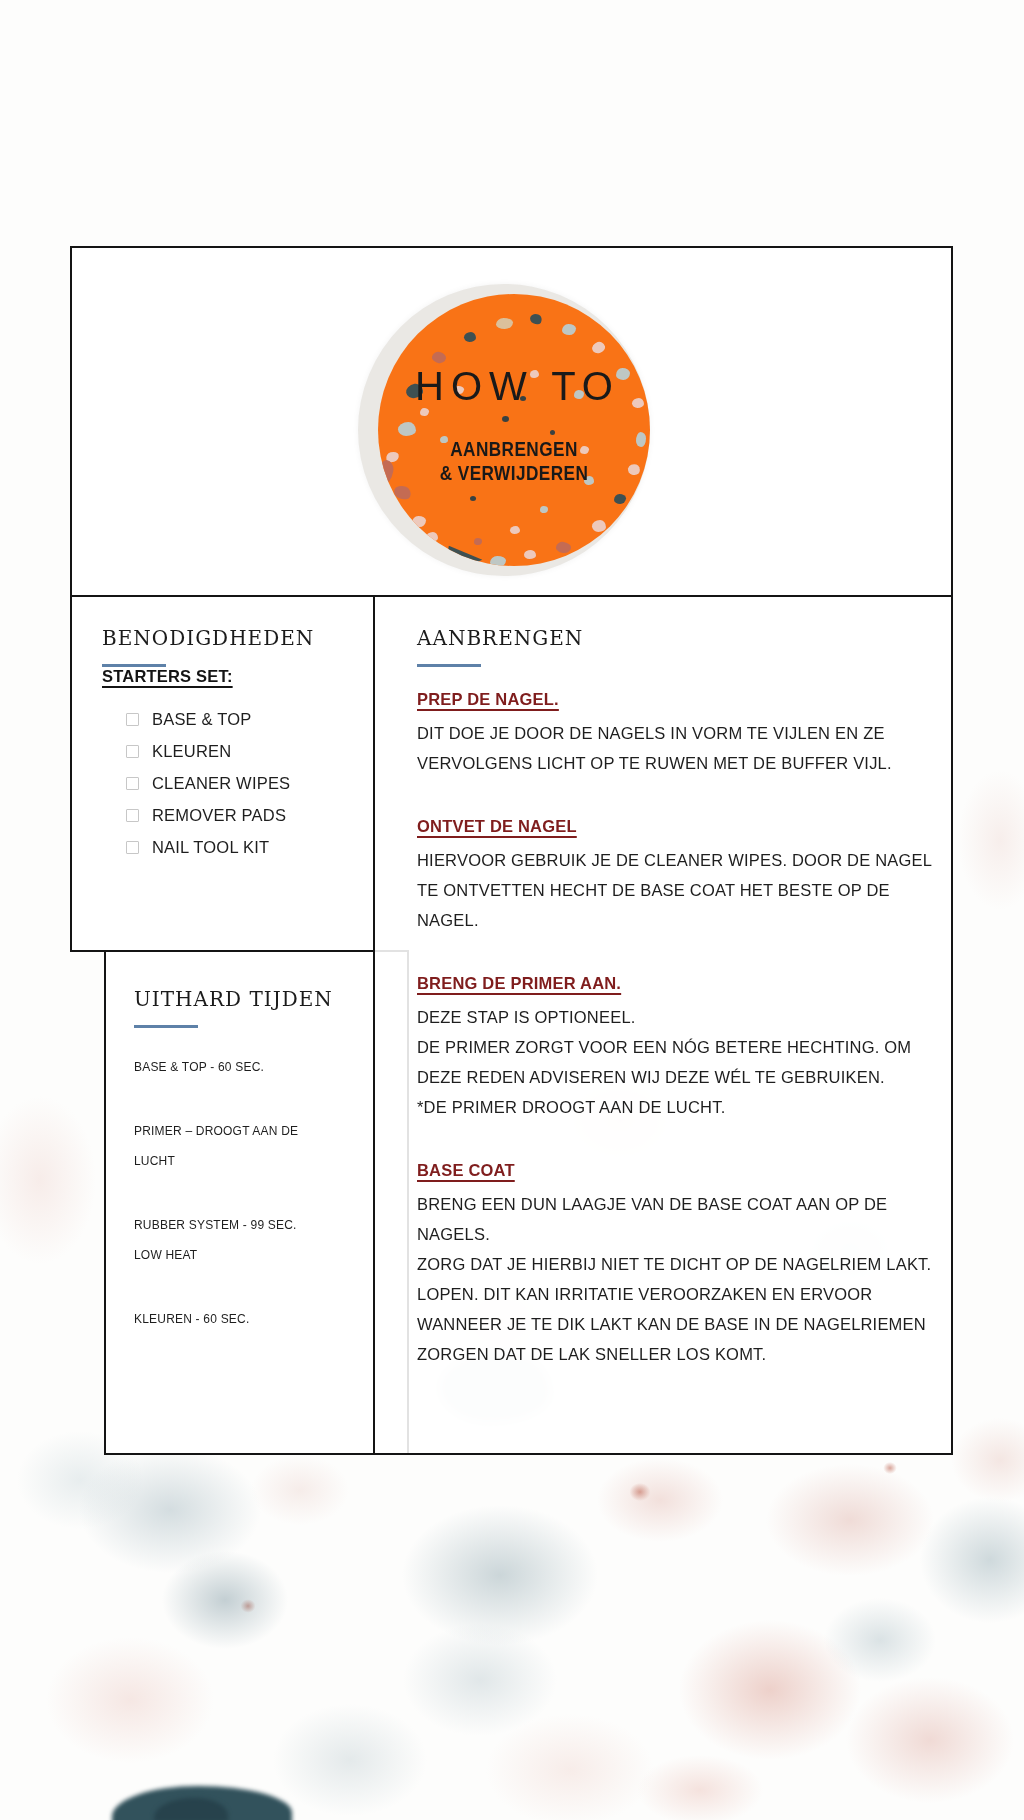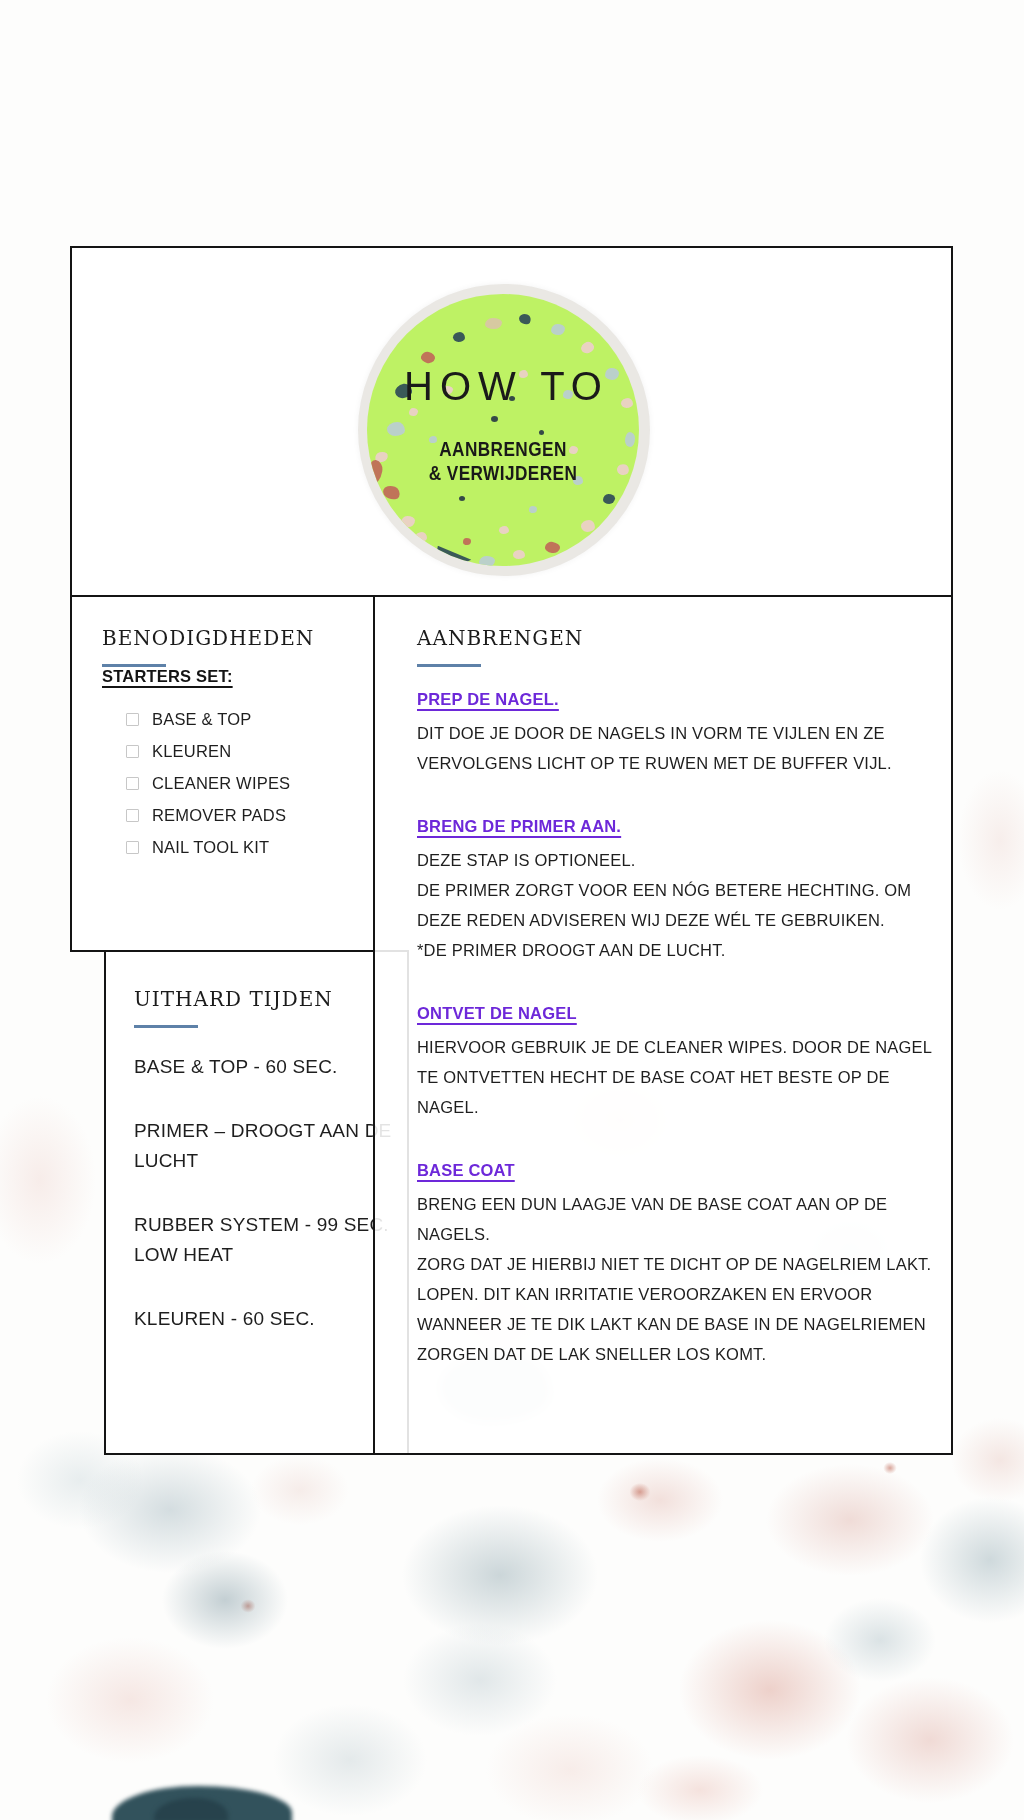--- a/index.html
+++ b/index.html
@@ -60,35 +60,35 @@
   .list-title { font-size:16.5px; font-weight:bold; color:#141414;
     text-decoration:underline; text-decoration-thickness:1.6px; text-underline-offset:4px; letter-spacing:.2px; }
   ul.checklist { list-style:none; margin-top:17px; }
   ul.checklist li { display:flex; align-items:center; height:32px; padding-left:24px; color:#1e1e1e;
     font-size:16.5px; letter-spacing:.2px; }
   .cb { width:13px; height:13px; border:1.5px solid #c7c7c7; border-radius:1px; background:transparent;
     flex:0 0 13px; margin-right:13px; }
 
   .cure-list { margin-top:24px; }
   .cure-entry { margin-bottom:34px; }
-  .cure-line { font-size:19px; line-height:30px; color:#1e1e1e; letter-spacing:.2px; white-space:nowrap; }
+  .cure-line { font-size:12px; line-height:30px; color:#1e1e1e; letter-spacing:.2px; white-space:nowrap; }
 
   
   .steps { margin-top:18px; }
   .step { margin-bottom:34px; }
-  .step-title { font-size:16.5px; font-weight:bold; color:#6d28d9; line-height:28px;
+  .step-title { font-size:16.5px; font-weight:bold; color:#7f1d1d; line-height:28px;
     text-decoration:underline; text-decoration-thickness:1.6px; text-underline-offset:4px;
     letter-spacing:.2px; margin-bottom:5px; }
   .step-line { font-size:16.5px; line-height:30px; color:#1e1e1e; letter-spacing:.2px; white-space:nowrap; }
 
   
   .logo-ring { position:absolute; left:286px; top:36px; width:292px; height:292px; border-radius:50%;
     background:#eae8e4; box-shadow:0 0 6px rgba(0,0,0,.05); }
-  .logo-inner { position:absolute; left:9px; top:10px; width:272px; height:272px; border-radius:50%;
-    background:#bef264; overflow:hidden; }
+  .logo-inner { position:absolute; left:20px; top:10px; width:272px; height:272px; border-radius:50%;
+    background:#f97316; overflow:hidden; }
   .speck { position:absolute; display:block; opacity:.93; }
   .logo-text { position:absolute; inset:0; text-align:center; z-index:2; }
   .howto { margin-top:72px; font-size:40px; font-weight:100; color:#1a1a1a; letter-spacing:7px;
     line-height:40px; text-indent:7px; }
   .logo-sub { font-weight:bold; font-size:20px; color:#191919; line-height:22px;
     transform:scaleX(.86); letter-spacing:.5px; }
   .sub1 { margin-top:32px; }
   .sub2 { margin-top:2px; }
 </style>
 </head>
@@ -201,31 +201,31 @@
   <div class="box right-box">
     <h2>AANBRENGEN</h2>
     <div class="accent-bar"></div>
     <div class="steps" id="steps">
         <div class="step">
           <div class="step-title">PREP DE NAGEL.</div>
           <div class="step-line">DIT DOE JE DOOR DE NAGELS IN VORM TE VIJLEN EN ZE</div>
           <div class="step-line">VERVOLGENS LICHT OP TE RUWEN MET DE BUFFER VIJL.</div>
         </div>
         <div class="step">
+          <div class="step-title">ONTVET DE NAGEL</div>
+          <div class="step-line">HIERVOOR GEBRUIK JE DE CLEANER WIPES. DOOR DE NAGEL</div>
+          <div class="step-line">TE ONTVETTEN HECHT DE BASE COAT HET BESTE OP DE</div>
+          <div class="step-line">NAGEL.</div>
+        </div>
+        <div class="step">
           <div class="step-title">BRENG DE PRIMER AAN.</div>
           <div class="step-line">DEZE STAP IS OPTIONEEL.</div>
           <div class="step-line">DE PRIMER ZORGT VOOR EEN NÓG BETERE HECHTING. OM</div>
           <div class="step-line">DEZE REDEN ADVISEREN WIJ DEZE WÉL TE GEBRUIKEN.</div>
           <div class="step-line">*DE PRIMER DROOGT AAN DE LUCHT.</div>
-        </div>
-        <div class="step">
-          <div class="step-title">ONTVET DE NAGEL</div>
-          <div class="step-line">HIERVOOR GEBRUIK JE DE CLEANER WIPES. DOOR DE NAGEL</div>
-          <div class="step-line">TE ONTVETTEN HECHT DE BASE COAT HET BESTE OP DE</div>
-          <div class="step-line">NAGEL.</div>
         </div>
         <div class="step">
           <div class="step-title">BASE COAT</div>
           <div class="step-line">BRENG EEN DUN LAAGJE VAN DE BASE COAT AAN OP DE</div>
           <div class="step-line">NAGELS.</div>
           <div class="step-line">ZORG DAT JE HIERBIJ NIET TE DICHT OP DE NAGELRIEM LAKT.</div>
           <div class="step-line">LOPEN. DIT KAN IRRITATIE VEROORZAKEN EN ERVOOR</div>
           <div class="step-line">WANNEER JE TE DIK LAKT KAN DE BASE IN DE NAGELRIEMEN</div>
           <div class="step-line">ZORGEN DAT DE LAK SNELLER LOS KOMT.</div>
         </div>

